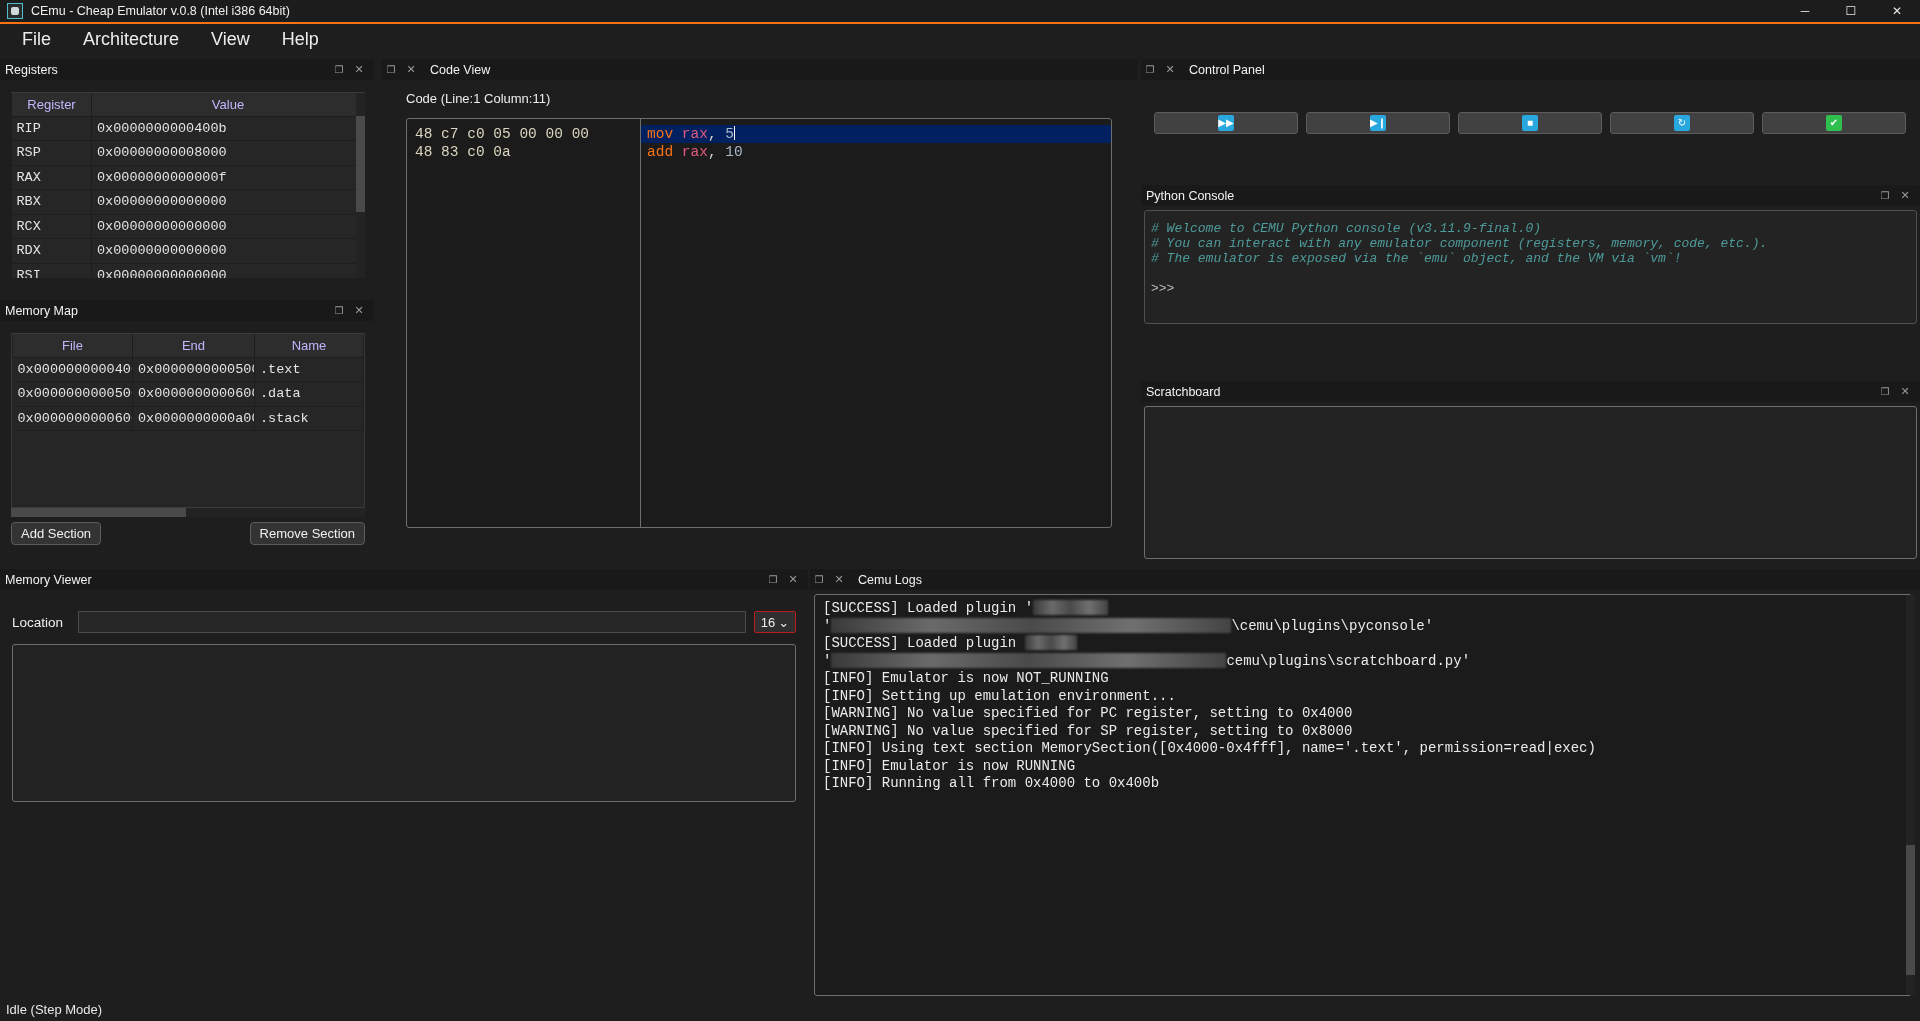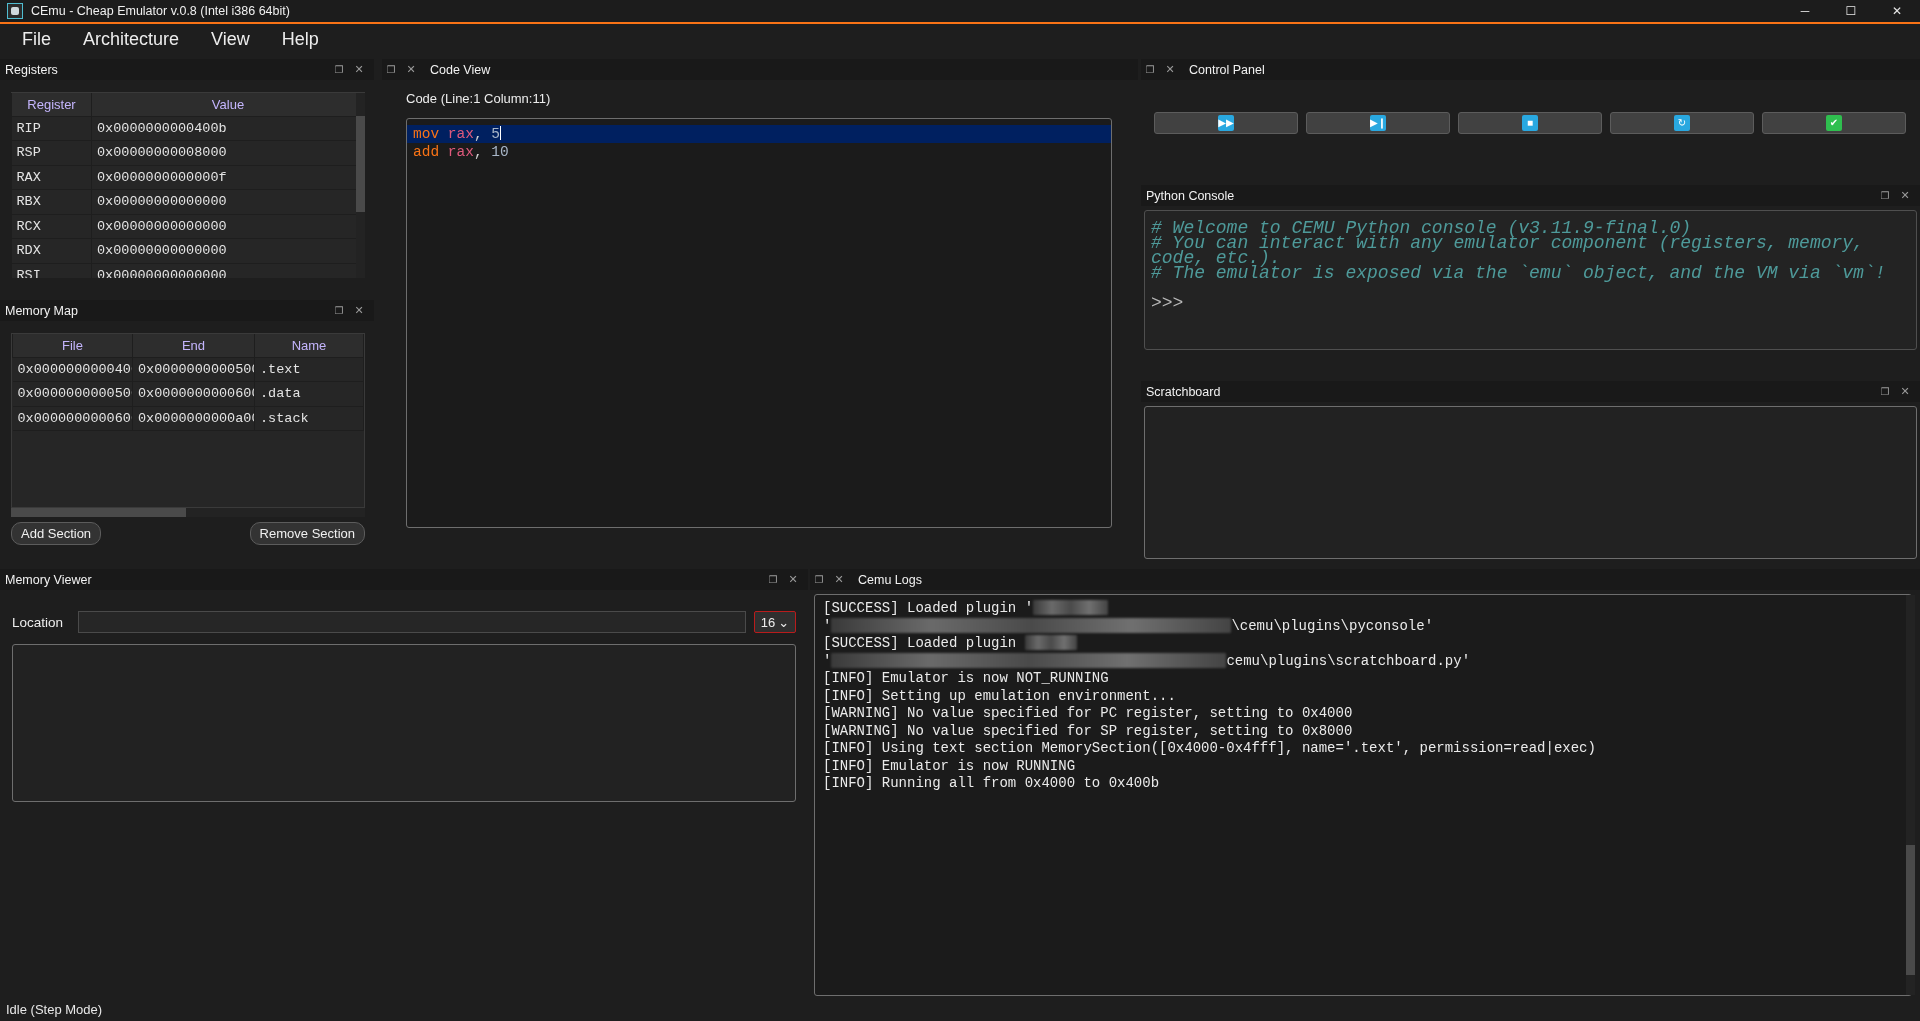--- a/index.html
+++ b/index.html
@@ -90,21 +90,21 @@
   #memmap { left: 0; top: 300px; width: 374px; height: 260px; }
   #mm-body {
     position: absolute; left: 11px; top: 33px; width: 354px; height: 175px;
     background: #262626; border: 1px solid #3a3a3a; overflow: hidden;
   }
   #mm-hscroll { position:absolute; left: 11px; top: 208px; width: 354px; height: 9px; background:#232323; }
   #mm-hthumb { position:absolute; left:0; top:0; width: 175px; height: 9px; background:#4a4a4a; }
   .btnrow { position: absolute; left: 11px; top: 222px; width: 354px; display: flex; }
   .qbtn {
     background: #333333; border: 1px solid #5c5c5c; color: #f0f0f0;
-    font-size: 13px; padding: 3px 9px; border-radius: 10px;
+    font-size: 13px; padding: 3px 9px; border-radius: 4px;
     font-family: "Liberation Sans", sans-serif;
   }
 
   
   #memviewer { left: 0; top: 569px; width: 808px; height: 452px; }
   #mv-row { position: absolute; left: 12px; top: 42px; width: 784px; display: flex; align-items: center; gap: 8px; }
   #mv-label { font-size: 13.5px; color: #ededed; width: 58px; }
   #mv-input {
     flex: 1; height: 22px; background: #262626; border: 1px solid #4a4a4a;
     color: #e8e8e8; font-size: 13px; padding: 0 4px;
@@ -169,24 +169,24 @@
     width: 16px; height: 16px; border-radius: 2px;
     display: flex; align-items: center; justify-content: center;
     font-size: 10px; color: #ffffff; line-height: 1;
   }
   .ico-blue { background: #29a8e0; }
   .ico-green { background: #2fbf4f; }
 
   
   #pyconsole { left: 1141px; top: 185px; width: 779px; height: 180px; }
   #py-box {
-    position: absolute; left: 3px; top: 25px; width: 773px; height: 140px;
+    position: absolute; left: 3px; top: 25px; width: 773px; height: 114px;
     background: #232323; border: 1px solid #4f4f4f; border-radius: 3px;
     padding: 10px 6px 0 6px; overflow: hidden;
-    font-family: "Liberation Mono", monospace; font-size: 18px;
+    font-family: "Liberation Mono", monospace; font-size: 13px;
     line-height: 15px; font-style: italic; color: #4e9a9a;
   }
   #py-box .prompt { color: #b9b9b9; font-style: normal; }
 
   
   #scratchboard { left: 1141px; top: 381px; width: 779px; height: 188px; }
   #sb-box {
     position: absolute; left: 3px; top: 25px; width: 773px; height: 153px;
     background: #222222; border: 1px solid #6e6e6e; border-radius: 3px;
   }
@@ -341,20 +341,24 @@
 <div class="panel" id="codeview">
   <div class="panel-title" style="padding-left:0">
     <span class="tbtns" style="margin-left:0;padding-right:10px">
       <span class="tbtn float">❐</span>
       <span class="tbtn">✕</span>
     </span>
     <span>Code View</span>
   </div>
   <div id="cv-caption">Code (Line:1 Column:11)</div>
   <div id="cv-box">
+    <div id="cv-hex">
+      <div>48 c7 c0 05 00 00 00</div>
+      <div>48 83 c0 0a</div>
+    </div>
     <div id="cv-asm">
       <div class="asm-line sel"><span class="k-mn">mov</span> <span class="k-reg">rax</span><span class="k-pun">,</span> <span class="k-num">5</span><span class="caret"></span></div>
       <div class="asm-line"><span class="k-mn">add</span> <span class="k-reg">rax</span><span class="k-pun">,</span> <span class="k-num">10</span></div>
     </div>
   </div>
 </div>
 
 <div class="panel" id="controlpanel">
   <div class="panel-title" style="padding-left:0">
     <span class="tbtns" style="margin-left:0;padding-right:10px">

